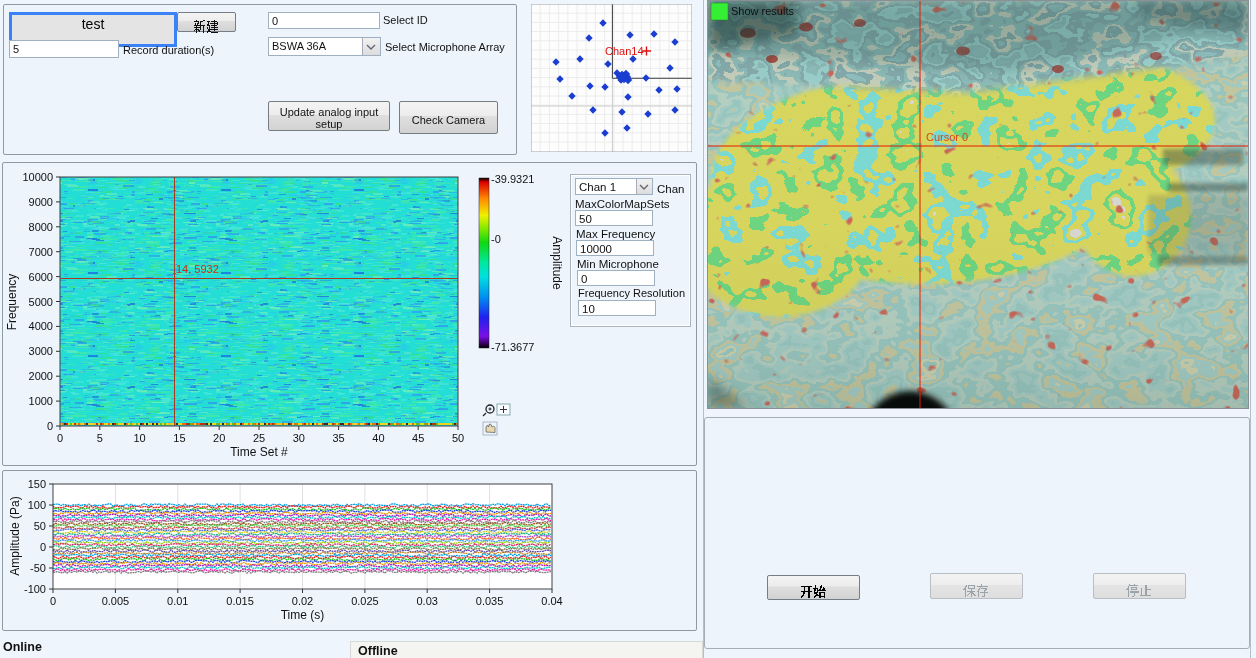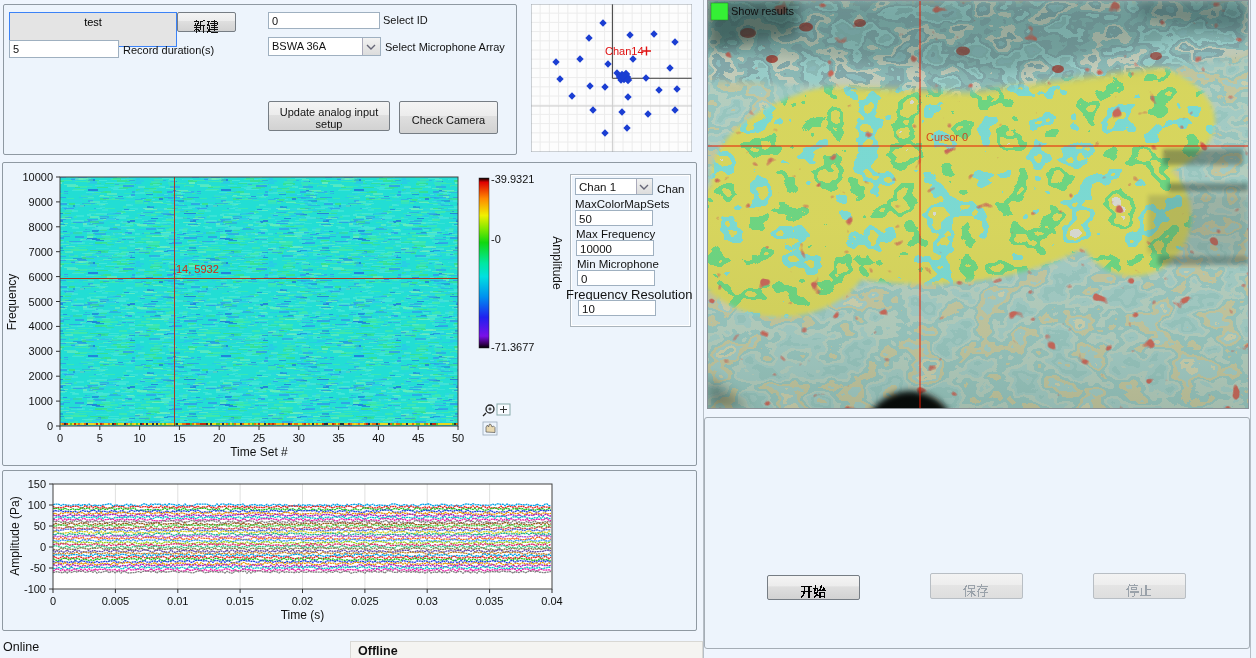--- a/index.html
+++ b/index.html
@@ -3,21 +3,21 @@
 *{margin:0;padding:0;box-sizing:border-box}
 html,body{width:1256px;height:658px;background:#eff5fd;font-family:"Liberation Sans",sans-serif;position:relative;overflow:hidden}
 .abs{position:absolute}
 .panel{position:absolute;background:#edf4fc;border:1px solid #8f99a2;border-radius:2px}
 .inp{position:absolute;background:#fff;border:1px solid #9fb0c0;font-size:11px;color:#111;padding:1px 0 0 3px;line-height:14px}
 .lbl{position:absolute;font-size:11px;color:#111;white-space:nowrap}
 .btn{position:absolute;background:linear-gradient(#f4f4f4,#ececec 45%,#dfdfdf 46%,#d2d2d2);border:1px solid #767d84;border-radius:2px;font-size:11px;color:#111;text-align:center}
 .btn.dis{background:linear-gradient(#f3f3f3,#ededed 45%,#e4e4e4 46%,#dedede);border:1px solid #b8bec4;color:#9aa2aa}
 </style></head><body>
 <div class="panel" style="left:3px;top:4px;width:514px;height:151px"></div>
-<div class="abs" style="left:9px;top:12px;width:168px;height:35px;background:#e4e4e4;border:1px solid #3b82f6;font-size:11px;text-align:center;line-height:18px">test</div>
+<div class="abs" style="left:9px;top:12px;width:168px;height:35px;background:#e4e4e4;border:3px solid #3b82f6;font-size:14px;text-align:center;line-height:18px">test</div>
 <div class="btn" style="left:177px;top:12px;width:59px;height:20px;line-height:18px"></div>
 <svg style="position:absolute;left:193px;top:15px" width="30" height="19">
     <rect x="3" y="5" width="1" height="1" fill="#111"></rect>
     <rect x="10" y="5" width="2" height="1" fill="#111"></rect>
     <rect x="21" y="5" width="1" height="1" fill="#111"></rect>
     <rect x="1" y="6" width="5" height="1" fill="#111"></rect>
     <rect x="7" y="6" width="3" height="1" fill="#111"></rect>
     <rect x="14" y="6" width="3" height="1" fill="#111"></rect>
     <rect x="18" y="6" width="6" height="1" fill="#111"></rect>
     <rect x="5" y="7" width="1" height="1" fill="#111"></rect>
@@ -1183,21 +1183,21 @@
 <svg class="abs" style="left:638px;top:183px" width="12" height="9">
     <path d="M2,2 L6,6 L10,2" stroke="#667" stroke-width="1.4" fill="none"></path>
   </svg>
 <div class="lbl" style="left:657px;top:183px;font-size:11.5px">Chan</div>
 <div class="lbl" style="left:575px;top:198px;font-size:11.5px">MaxColorMapSets</div>
 <div class="inp" style="left:575px;top:210px;width:78px;height:16px;font-size:11.5px">50</div>
 <div class="lbl" style="left:576px;top:228px;font-size:11.5px">Max Frequency</div>
 <div class="inp" style="left:576px;top:240px;width:78px;height:16px;font-size:11.5px">10000</div>
 <div class="lbl" style="left:577px;top:258px;font-size:11.5px">Min Microphone</div>
 <div class="inp" style="left:577px;top:270px;width:78px;height:16px;font-size:11.5px">0</div>
-<div class="lbl" style="left:566px;top:287px;font-size:13px">Frequency Resolution</div>
+<div class="lbl" style="left:578px;top:287px;font-size:11px">Frequency Resolution</div>
 <div class="inp" style="left:578px;top:300px;width:78px;height:16px;font-size:11.5px">10</div>
 <div class="panel" style="left:2px;top:470px;width:695px;height:161px"></div>
 <div class="abs" style="left:2px;top:470px;width:696px;height:161px">
     <svg style="position:absolute;left:0px;top:0px" width="696" height="161" viewBox="0 0 696 161">
       <rect x="51" y="14" width="499" height="105" fill="#ffffff"></rect>
       <path stroke="#e0e0e0" d="M113.4,14 V119 M175.8,14 V119 M238.1,14 V119 M300.5,14 V119 M362.9,14 V119 M425.2,14 V119 M487.6,14 V119 "></path>
       <polyline points="51,34.8 53,34.2 55,34.2 57,34.3 59,35.7 61,34.4 63,34.7 65,35.5 67,35.1 69,36.1 71,35.0 73,34.8 75,35.3 77,34.3 79,36.0 81,34.7 83,34.7 85,35.5 87,34.1 89,35.4 91,35.9 93,34.6 95,36.2 97,35.1 99,35.7 101,34.9 103,34.7 105,34.4 107,33.7 109,34.2 111,36.3 113,35.1 115,34.9 117,36.0 119,35.3 121,36.2 123,34.6 125,34.3 127,36.1 129,34.1 131,35.8 133,35.2 135,36.3 137,36.2 139,35.4 141,33.8 143,33.8 145,34.9 147,35.8 149,33.9 151,34.8 153,33.9 155,34.5 157,33.7 159,34.6 161,35.1 163,34.2 165,35.7 167,33.8 169,34.2 171,34.4 173,34.8 175,35.7 177,34.6 179,35.5 181,36.1 183,34.0 185,35.9 187,35.3 189,35.6 191,35.3 193,34.8 195,34.0 197,34.1 199,34.2 201,34.2 203,34.1 205,34.2 207,35.2 209,35.7 211,35.8 213,35.9 215,34.0 217,35.8 219,34.2 221,33.9 223,34.4 225,35.2 227,33.8 229,34.3 231,34.7 233,35.8 235,34.7 237,34.8 239,34.7 241,33.9 243,36.0 245,36.1 247,35.6 249,34.7 251,34.9 253,34.5 255,35.4 257,35.4 259,34.5 261,36.0 263,35.6 265,34.3 267,35.8 269,35.5 271,34.3 273,34.5 275,35.7 277,33.9 279,34.8 281,36.2 283,34.4 285,35.0 287,36.1 289,36.0 291,35.7 293,35.1 295,36.1 297,34.4 299,36.0 301,34.8 303,35.4 305,35.3 307,34.4 309,35.5 311,35.3 313,36.3 315,35.4 317,34.8 319,34.7 321,36.0 323,34.6 325,35.4 327,35.5 329,36.2 331,34.2 333,35.4 335,34.1 337,35.4 339,35.4 341,35.6 343,36.0 345,34.3 347,35.9 349,34.6 351,34.7 353,34.0 355,35.1 357,33.7 359,34.5 361,35.4 363,35.6 365,34.1 367,35.7 369,34.9 371,34.2 373,35.6 375,35.6 377,34.9 379,35.1 381,35.3 383,35.3 385,35.7 387,35.7 389,34.2 391,33.8 393,34.0 395,34.5 397,35.2 399,36.2 401,34.8 403,34.7 405,35.1 407,36.2 409,35.2 411,34.5 413,35.7 415,36.3 417,35.8 419,34.7 421,34.1 423,34.9 425,34.0 427,34.0 429,34.9 431,35.9 433,35.5 435,34.8 437,36.2 439,34.2 441,34.4 443,34.4 445,35.2 447,36.0 449,34.7 451,35.8 453,36.1 455,34.9 457,36.0 459,36.0 461,34.9 463,34.1 465,33.9 467,34.3 469,34.9 471,33.7 473,34.6 475,35.0 477,34.6 479,35.6 481,35.2 483,35.1 485,35.3 487,35.2 489,34.8 491,34.1 493,35.2 495,33.8 497,33.8 499,34.6 501,34.3 503,35.7 505,34.1 507,34.8 509,35.5 511,34.8 513,35.8 515,34.0 517,34.1 519,34.4 521,34.6 523,35.2 525,34.2 527,35.2 529,35.5 531,35.4 533,35.8 535,33.9 537,35.5 539,35.6 541,35.8 543,34.1 545,33.9 547,35.7 549,35.4" fill="none" stroke="#00a0e8" stroke-width="1.3" stroke-dasharray="2,0.6"></polyline>
       <polyline points="51,36.2 53,38.1 55,37.7 57,37.4 59,37.8 61,37.4 63,36.7 65,35.9 67,36.7 69,37.4 71,36.3 73,36.3 75,36.1 77,37.1 79,38.3 81,37.7 83,35.8 85,36.8 87,37.6 89,36.0 91,37.9 93,36.4 95,36.9 97,37.9 99,38.1 101,36.0 103,37.9 105,38.1 107,38.0 109,37.8 111,36.8 113,36.6 115,35.9 117,36.8 119,36.6 121,36.2 123,38.2 125,38.1 127,37.9 129,36.6 131,36.1 133,36.9 135,36.0 137,36.7 139,37.4 141,36.6 143,36.7 145,36.6 147,37.9 149,35.9 151,37.9 153,37.4 155,37.2 157,37.6 159,35.8 161,38.0 163,36.5 165,36.8 167,37.1 169,38.1 171,36.4 173,37.2 175,38.4 177,36.3 179,37.5 181,36.2 183,37.3 185,36.9 187,37.3 189,35.9 191,36.3 193,38.1 195,36.3 197,36.6 199,38.4 201,36.5 203,37.3 205,36.9 207,35.8 209,37.5 211,37.1 213,38.2 215,38.3 217,36.0 219,37.3 221,36.7 223,36.1 225,38.2 227,36.0 229,37.1 231,36.4 233,37.3 235,36.3 237,38.0 239,36.9 241,36.3 243,37.9 245,36.1 247,37.7 249,36.4 251,38.0 253,36.5 255,37.5 257,37.5 259,37.1 261,38.1 263,37.2 265,36.4 267,37.2 269,37.6 271,36.9 273,37.2 275,36.0 277,36.4 279,37.8 281,36.7 283,36.3 285,37.9 287,35.9 289,35.9 291,36.0 293,36.3 295,35.9 297,36.6 299,36.5 301,38.2 303,36.5 305,37.3 307,36.6 309,37.7 311,36.1 313,36.7 315,36.2 317,36.6 319,36.5 321,37.0 323,38.2 325,35.9 327,36.4 329,37.4 331,38.0 333,36.8 335,36.7 337,36.6 339,36.8 341,37.2 343,37.8 345,35.8 347,36.3 349,36.4 351,37.4 353,37.8 355,36.0 357,35.8 359,36.1 361,36.9 363,37.6 365,38.3 367,36.8 369,36.9 371,38.1 373,37.8 375,38.1 377,36.5 379,37.6 381,37.9 383,36.5 385,36.4 387,38.2 389,36.4 391,36.6 393,36.1 395,38.1 397,37.4 399,36.4 401,36.9 403,36.9 405,35.8 407,37.7 409,36.0 411,36.8 413,37.7 415,36.5 417,37.8 419,38.1 421,37.6 423,36.9 425,38.2 427,36.6 429,38.4 431,37.4 433,37.2 435,38.1 437,36.1 439,36.5 441,37.8 443,36.0 445,38.2 447,37.0 449,37.1 451,38.4 453,36.0 455,35.8 457,37.3 459,37.4 461,38.0 463,36.3 465,38.1 467,37.5 469,37.3 471,35.8 473,37.9 475,36.4 477,37.5 479,38.4 481,35.8 483,36.9 485,38.2 487,36.5 489,38.0 491,37.9 493,37.6 495,38.4 497,37.6 499,36.1 501,38.0 503,37.7 505,36.8 507,36.0 509,36.5 511,37.2 513,36.4 515,38.4 517,36.2 519,36.5 521,36.1 523,37.7 525,37.9 527,36.4 529,36.8 531,38.1 533,37.3 535,36.4 537,38.4 539,37.8 541,36.6 543,37.0 545,37.1 547,37.4 549,37.0" fill="none" stroke="#e82020" stroke-width="1.3" stroke-dasharray="2,0.6"></polyline>
       <polyline points="51,38.3 53,38.7 55,38.2 57,39.2 59,39.5 61,39.5 63,38.1 65,39.3 67,39.9 69,39.4 71,38.8 73,39.9 75,38.9 77,40.0 79,37.9 81,38.1 83,39.1 85,38.1 87,38.4 89,40.3 91,39.9 93,38.7 95,38.2 97,39.8 99,39.7 101,38.3 103,39.3 105,39.6 107,38.1 109,38.2 111,38.0 113,40.1 115,38.7 117,38.8 119,38.0 121,39.6 123,38.5 125,39.3 127,38.8 129,38.8 131,38.0 133,38.7 135,40.3 137,40.3 139,40.3 141,40.1 143,40.0 145,39.5 147,39.5 149,39.8 151,40.4 153,39.5 155,39.3 157,39.8 159,40.1 161,39.3 163,37.9 165,39.5 167,38.8 169,38.2 171,38.0 173,39.3 175,40.4 177,39.3 179,40.1 181,38.3 183,38.7 185,40.4 187,39.7 189,39.8 191,38.7 193,39.6 195,38.8 197,38.4 199,38.3 201,38.3 203,38.1 205,38.9 207,40.1 209,39.3 211,38.9 213,39.6 215,40.3 217,38.6 219,40.3 221,40.4 223,38.8 225,38.1 227,39.7 229,40.3 231,38.8 233,38.7 235,38.5 237,38.2 239,39.6 241,38.6 243,40.3 245,38.9 247,38.2 249,39.6 251,40.4 253,38.2 255,40.4 257,39.6 259,39.9 261,40.3 263,39.3 265,39.3 267,38.3 269,39.0 271,39.3 273,38.6 275,39.0 277,38.9 279,40.1 281,38.8 283,40.2 285,38.5 287,39.6 289,39.2 291,38.7 293,39.9 295,40.5 297,38.2 299,40.0 301,38.1 303,38.8 305,40.4 307,40.4 309,40.3 311,38.8 313,39.8 315,40.4 317,38.1 319,40.0 321,39.8 323,40.3 325,39.1 327,39.6 329,39.9 331,39.2 333,39.8 335,38.5 337,38.0 339,38.5 341,40.4 343,39.0 345,40.2 347,40.4 349,40.3 351,39.3 353,38.6 355,39.5 357,39.9 359,39.8 361,38.0 363,38.0 365,38.0 367,38.5 369,38.9 371,38.9 373,39.9 375,39.9 377,38.6 379,38.8 381,40.2 383,39.7 385,38.0 387,38.7 389,40.0 391,39.3 393,38.4 395,39.0 397,39.6 399,38.3 401,38.5 403,40.1 405,38.9 407,39.0 409,40.5 411,40.4 413,38.7 415,37.9 417,38.3 419,40.4 421,39.7 423,38.5 425,40.2 427,40.2 429,39.7 431,37.9 433,39.3 435,38.5 437,38.6 439,38.9 441,38.9 443,40.2 445,38.9 447,38.3 449,38.3 451,39.1 453,38.6 455,40.1 457,39.5 459,39.8 461,38.3 463,39.4 465,39.7 467,38.0 469,38.9 471,39.6 473,38.3 475,40.4 477,38.4 479,38.2 481,39.7 483,40.4 485,39.9 487,39.3 489,38.7 491,38.4 493,38.1 495,38.5 497,39.5 499,38.5 501,40.5 503,38.3 505,38.5 507,38.9 509,40.4 511,38.8 513,38.4 515,39.8 517,38.1 519,39.1 521,38.4 523,40.4 525,39.0 527,39.2 529,40.4 531,39.6 533,40.5 535,39.0 537,40.2 539,39.0 541,38.6 543,40.4 545,39.5 547,38.3 549,39.4" fill="none" stroke="#20c020" stroke-width="1.3" stroke-dasharray="2,0.6"></polyline>
       <polyline points="51,41.8 53,40.3 55,41.2 57,41.1 59,40.5 61,41.8 63,41.2 65,41.5 67,41.4 69,41.6 71,42.0 73,41.2 75,42.5 77,42.3 79,41.2 81,40.3 83,41.3 85,41.0 87,42.3 89,40.8 91,40.1 93,40.5 95,42.3 97,40.3 99,42.3 101,41.1 103,41.4 105,41.9 107,42.2 109,40.3 111,41.5 113,40.5 115,42.5 117,42.0 119,40.6 121,40.9 123,42.5 125,42.5 127,42.0 129,40.1 131,40.6 133,41.5 135,40.5 137,41.3 139,40.0 141,41.2 143,41.2 145,42.1 147,40.9 149,42.3 151,40.6 153,40.0 155,41.2 157,40.4 159,42.5 161,42.1 163,42.4 165,40.5 167,42.3 169,42.4 171,40.7 173,42.1 175,40.9 177,40.5 179,41.7 181,40.9 183,40.8 185,41.7 187,41.7 189,40.0 191,40.1 193,41.4 195,40.2 197,40.3 199,42.4 201,42.5 203,41.8 205,42.4 207,41.8 209,42.4 211,40.0 213,41.0 215,40.9 217,40.9 219,40.7 221,40.8 223,41.9 225,42.4 227,42.4 229,41.0 231,41.5 233,40.6 235,40.8 237,42.4 239,41.4 241,40.2 243,41.2 245,42.0 247,41.8 249,40.3 251,41.0 253,40.8 255,40.6 257,40.6 259,42.2 261,41.4 263,42.1 265,41.0 267,42.2 269,40.0 271,40.9 273,40.5 275,40.7 277,41.9 279,40.4 281,42.3 283,41.5 285,42.3 287,40.0 289,40.1 291,40.1 293,42.5 295,41.2 297,40.1 299,40.7 301,40.9 303,40.7 305,40.8 307,40.6 309,40.6 311,41.1 313,40.3 315,41.5 317,42.1 319,40.4 321,41.6 323,41.8 325,40.8 327,41.0 329,40.3 331,41.6 333,42.5 335,42.0 337,40.5 339,41.1 341,41.3 343,40.7 345,42.5 347,42.3 349,41.1 351,40.6 353,41.9 355,41.3 357,41.8 359,42.3 361,42.5 363,42.0 365,40.5 367,41.4 369,41.8 371,40.4 373,42.6 375,40.7 377,42.2 379,40.0 381,40.2 383,40.0 385,40.2 387,40.2 389,40.2 391,41.9 393,42.4 395,42.1 397,42.1 399,42.0 401,40.4 403,41.0 405,40.1 407,40.4 409,40.5 411,41.2 413,42.4 415,40.9 417,41.8 419,41.7 421,40.8 423,40.1 425,40.5 427,40.5 429,41.3 431,40.8 433,41.7 435,41.6 437,40.3 439,42.2 441,41.1 443,40.5 445,40.1 447,41.2 449,40.3 451,41.9 453,40.5 455,40.4 457,41.1 459,40.2 461,42.3 463,42.2 465,40.2 467,40.6 469,42.1 471,42.0 473,41.4 475,41.7 477,41.1 479,41.6 481,41.6 483,41.9 485,42.5 487,41.3 489,40.3 491,42.0 493,42.5 495,41.4 497,42.4 499,41.9 501,41.9 503,42.0 505,41.6 507,40.3 509,40.3 511,42.2 513,41.7 515,40.4 517,40.6 519,42.3 521,40.3 523,41.5 525,42.0 527,40.7 529,40.0 531,41.0 533,41.7 535,42.3 537,41.5 539,40.2 541,40.5 543,41.3 545,40.6 547,40.3 549,40.4" fill="none" stroke="#2040e0" stroke-width="1.3" stroke-dasharray="2,0.6"></polyline>
@@ -1520,14 +1520,14 @@
     <rect x="2" y="15" width="1" height="1" fill="#9aa2aa"></rect>
     <rect x="8" y="15" width="1" height="1" fill="#9aa2aa"></rect>
     <rect x="15" y="15" width="1" height="1" fill="#9aa2aa"></rect>
     <rect x="19" y="15" width="2" height="1" fill="#9aa2aa"></rect>
     <rect x="2" y="16" width="1" height="1" fill="#9aa2aa"></rect>
     <rect x="8" y="16" width="1" height="1" fill="#9aa2aa"></rect>
     <rect x="14" y="16" width="11" height="1" fill="#9aa2aa"></rect>
     <rect x="2" y="17" width="1" height="1" fill="#9aa2aa"></rect>
     <rect x="6" y="17" width="2" height="1" fill="#9aa2aa"></rect>
   </svg>
-<div class="lbl" style="left:3px;top:640px;font-weight:normal;font-size:12.5px">Online</div>
+<div class="lbl" style="left:3px;top:640px;font-weight:bold;font-size:12.5px">Online</div>
 <div class="abs" style="left:350px;top:641px;width:353px;height:17px;background:#f4f4f1;border:1px solid #d8d8d4;border-bottom:none"></div>
 <div class="lbl" style="left:358px;top:644px;font-weight:bold;font-size:12.5px">Offline</div>
 </body></html>

